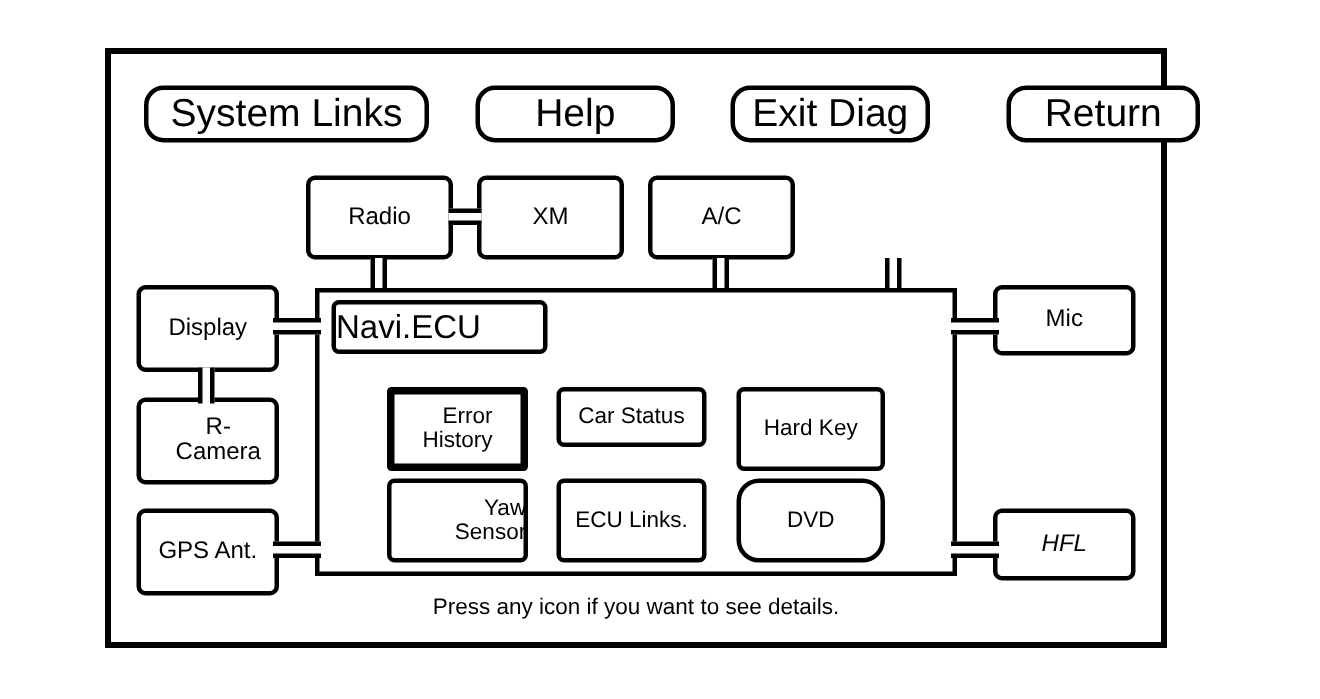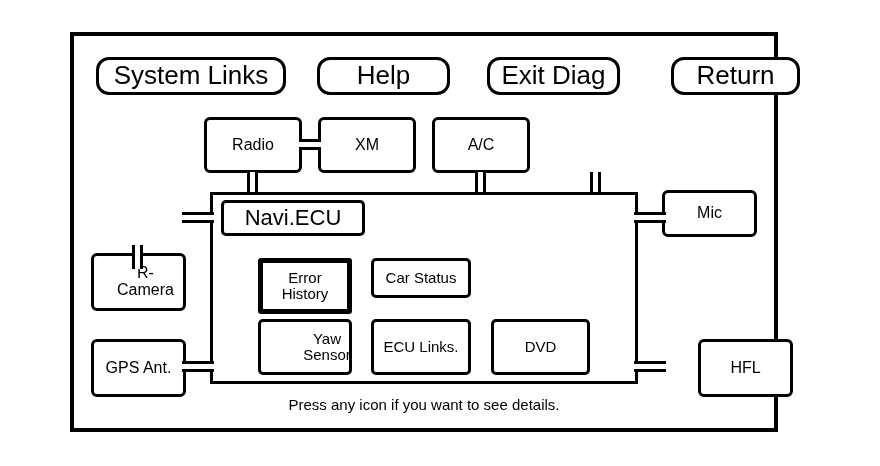--- a/index.html
+++ b/index.html
@@ -83,21 +83,20 @@
     z-index: 2;
   }
   .ecu-title {
     position: absolute;
     box-sizing: border-box;
     border: 3px solid #000;
     border-radius: 5px;
     background: #ffffff;
     display: flex;
     align-items: center;
-    justify-content: center;
     font-size: 22px;
     z-index: 4;
   }
 
   
   .conn-v {
     position: absolute;
     box-sizing: border-box;
     border-left: 3px solid #000;
     border-right: 3px solid #000;
@@ -116,21 +115,21 @@
   }
 
   
   .caption {
     position: absolute;
     font-size: 15px;
     white-space: nowrap;
     text-align: center;
   }
 
-  .two-line { white-space: pre-line; }
+  .two-line { white-space: pre-line; text-align: right; }
 </style>
 </head>
 <body>
 
 <div id="screen">
 
   <div class="outer-frame"></div>
 
   <div class="box cmd-btn" style="left:96px; top:57px; width:190px; height:38px;">
     <span>System Links</span>
@@ -182,46 +181,52 @@
 
   <div class="box tile selected two-line" style="left:258px; top:258px; width:94px; height:56px;">
     <span>Error
 History</span>
   </div>
 
   <div class="box tile" style="left:371px; top:258px; width:100px; height:40px;">
     <span>Car Status</span>
   </div>
 
+  <div class="box tile" style="left:491px; top:258px; width:99px; height:56px;">
+    <span>Hard Key</span>
+  </div>
 
   <div class="box tile two-line" style="left:258px; top:319px; width:94px; height:56px;padding-left:44px;">
     <span>Yaw
 Sensor</span>
   </div>
 
   <div class="box tile" style="left:371px; top:319px; width:100px; height:56px;">
     <span>ECU Links.</span>
   </div>
 
-  <div class="box tile" style="left:491px; top:319px; width:99px; height:56px;">
+  <div class="box tile" style="left:491px; top:319px; width:99px; height:56px;border-radius:15px;">
     <span>DVD</span>
   </div>
 
-
-  <div class="box device" style="left:91px; top:253px; width:95px; height:58px;padding-left:14px;">
+  <div class="box device" style="left:91px; top:190px; width:95px; height:58px;">
+    <span>Display</span>
+  </div>
+
+  <div class="box device" style="left:91px; top:265px; width:95px; height:58px;padding-left:14px;">
     <span>R- Camera</span>
   </div>
 
   <div class="box device" style="left:91px; top:339px; width:95px; height:58px;">
     <span>GPS Ant.</span>
   </div>
 
   <div class="box device" style="left:662px; top:190px; width:95px; height:47px;">
     <span>Mic</span>
   </div>
 
-  <div class="box device" style="left:698px; top:339px; width:95px; height:58px;">
+  <div class="box device" style="left:662px; top:339px; width:95px; height:48px;font-style:italic;">
     <span>HFL</span>
   </div>
 
   <div class="caption" style="left:210px; top:396px; width:428px;">Press any icon if you want to see details.</div>
 
 </div>
 
 </body></html>

